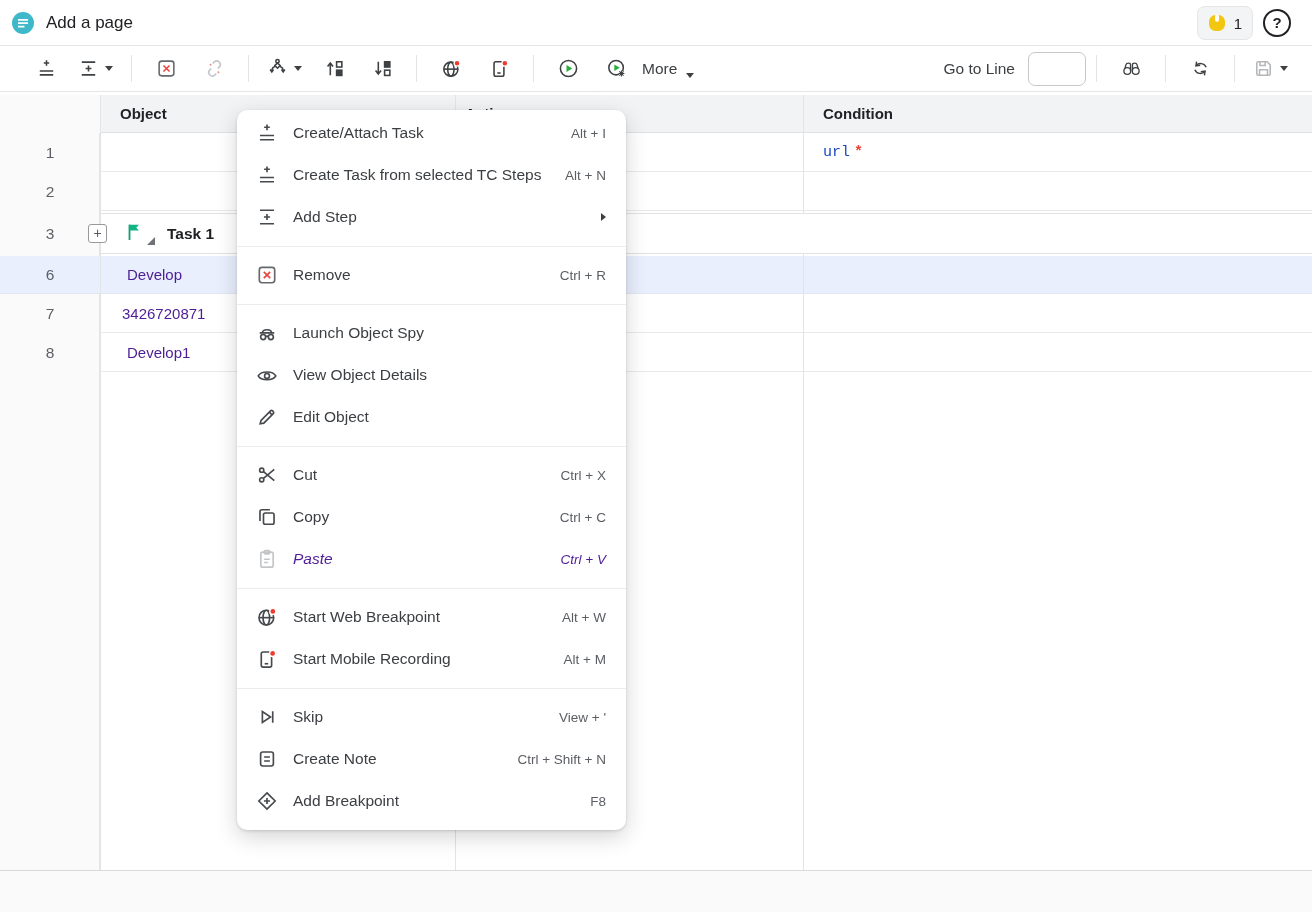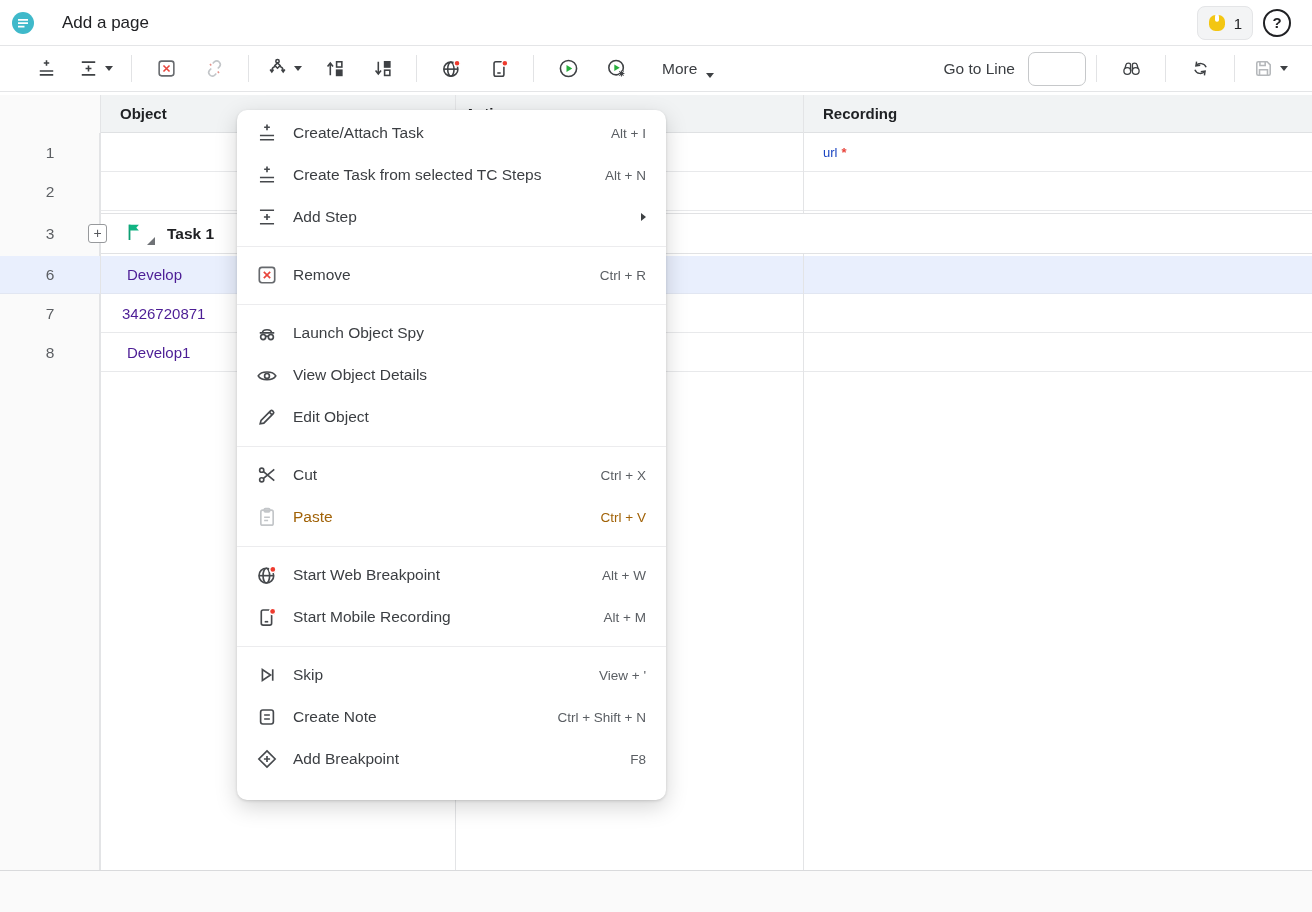--- a/index.html
+++ b/index.html
@@ -2,88 +2,88 @@
 <html><head>
 <meta charset="utf-8">
 <style>
   * { margin:0; padding:0; box-sizing:border-box; }
   body { font-family:"Liberation Sans","DejaVu Sans",sans-serif; background:#fff; }
   #app { position:relative; width:1312px; height:912px; background:#fff; overflow:hidden; }
 
   
   .topbar { position:absolute; left:0; top:0; width:100%; height:46px; background:#fff; border-bottom:1px solid #e4e5e7; z-index:5; }
   .doc-icon { position:absolute; left:12px; top:12px; width:22px; height:22px; }
-  .page-title { position:absolute; left:46px; top:0; line-height:45px; font-size:17px; color:#202124;margin-left:16px; }
+  .page-title { position:absolute; left:46px; top:0; line-height:45px; font-size:17px; color:#202124; }
   .badge { position:absolute; right:59px; top:6px; height:34px; border-radius:8px; background:#f3f4f5; border:1px solid #e4e5e7; display:flex; align-items:center; padding:0 10px; gap:8px; cursor:pointer; }
   .badge .ic { width:18px; height:18px; display:block; }
   .badge-count { font-size:15px; color:#202124; }
   .help-btn { position:absolute; right:21px; top:9px; width:28px; height:28px; border-radius:50%; border:2px solid #202124; background:#fff; text-align:center; line-height:24px; font-size:15px; font-weight:700; color:#202124; cursor:pointer; }
 
   
   .toolbar { position:absolute; left:0; top:46px; width:100%; height:46px; background:#fff; border-bottom:1px solid #e4e5e7; display:flex; align-items:center; padding:0 16px 0 22px; z-index:5; }
   .tb-left, .tb-right { display:flex; align-items:center; }
   .tb-right { margin-left:auto; }
   .tb-btn { width:36px; height:36px; border:none; background:transparent; display:flex; align-items:center; justify-content:center; color:#3e4144; cursor:pointer; margin:0 6px; flex:none; }
   .tb-btn.with-caret { width:auto; gap:6px; padding:0 2px; }
   .tb-btn svg { width:21px; height:21px; display:block; }
   .tb-sep { width:1px; height:27px; background:#e2e3e5; margin:0 10px; flex:none; }
   .caret { width:0; height:0; border-left:4.5px solid transparent; border-right:4.5px solid transparent; border-top:5.5px solid #3e4144; display:inline-block; }
-  .more-btn { display:flex; align-items:flex-end; gap:9px; border:none; background:transparent; font-size:15.5px; color:#3b3e42; margin-left:22px; cursor:pointer; font-family:inherit; }
+  .more-btn { display:flex; align-items:flex-end; gap:9px; border:none; background:transparent; font-size:15.5px; color:#3b3e42; margin-left:2px; cursor:pointer; font-family:inherit; }
   .goto-label { font-size:15.5px; color:#3b3e42; margin-right:13px; }
   .goto-input { width:58px; height:34px; border:1px solid #c6c8ca; border-radius:7px; outline:none; font-size:15px; padding:0 8px; color:#202124; }
   .ic { display:inline-block; line-height:0; }
   .ic svg { display:block; }
 
   
   .numcol { position:absolute; left:0; top:95px; width:100px; height:775px; background:#fafafa; }
   .hdr-corner { position:absolute; left:0; top:95px; width:100px; height:38px; background:#fafafa; }
   .hdr-strip { position:absolute; left:100px; top:95px; width:1212px; height:38px; background:#f1f3f4; border-bottom:1px solid #dfe1e3; }
   .hdr-label { position:absolute; top:95px; height:48px; line-height:38px; font-size:15px; font-weight:600; color:#1f2124; }
   .trow { position:absolute; background:#fff; }
   .row-b { border-bottom:1px solid #e8e9eb; }
   .task-row { position:absolute; left:100px; top:213px; width:1212px; height:41px; background:#fff; border-top:1px solid #e1e2e4; border-bottom:1px solid #e1e2e4; }
   .sel-row { position:absolute; left:0; top:256px; width:1312px; height:38px; background:#e9effd; border-bottom:1px solid #e1e6f2; }
   .vline { position:absolute; width:1px; background:#e3e4e6; }
   .rownum { position:absolute; left:0; width:100px; text-align:center; font-size:15.5px; color:#5c5f63; }
   .cell-link { position:absolute; font-size:15px; color:#4c1d95; cursor:pointer; white-space:nowrap; }
-  .param-cell { position:absolute; left:823px; top:133px; height:32px; line-height:39px; font-size:13px; white-space:nowrap; }
+  .param-cell { position:absolute; left:823px; top:133px; height:32px; line-height:39px; font-size:15px; white-space:nowrap;font-family:Liberation Mono, monospace; }
   .param-name { color:#1c46c2; font-weight:500; cursor:pointer; }
   .param-req { color:#e8453c; font-weight:600; margin-left:4px; }
   .expand-box { position:absolute; left:88px; top:224px; width:19px; height:19px; border:1px solid #97999c; border-radius:3px; background:#fff; text-align:center; line-height:16px; font-size:14px; color:#55585c; cursor:pointer; }
   .task-flag { position:absolute; left:124px; top:221px; width:22px; height:22px; }
   .task-caret { position:absolute; left:147px; top:237px; width:0; height:0; border-bottom:8px solid #6f7276; border-left:8px solid transparent; }
   .task-label { position:absolute; left:167px; top:213px; height:41px; line-height:41px; font-size:15.5px; font-weight:700; color:#202124; }
 
   .footer { position:absolute; left:0; top:870px; width:1312px; height:42px; background:#fafafa; border-top:1px solid #d9dadc; }
 
   
-  .ctx-menu { position:absolute; left:237px; top:110px; width:429px; background:#fff; border-radius:10px; box-shadow:0 1px 3px rgba(0,0,0,.14), 0 7px 22px rgba(0,0,0,.17); padding:2px 0 20px 0; z-index:20; }
+  .ctx-menu { position:absolute; left:237px; top:110px; width:389px; background:#fff; border-radius:10px; box-shadow:0 1px 3px rgba(0,0,0,.14), 0 7px 22px rgba(0,0,0,.17); padding:2px 0 8px 0; z-index:20; }
   .mi { height:42px; display:flex; align-items:center; padding:0 20px 0 19px; cursor:pointer; }
   .mi .ic { width:22px; height:22px; margin-right:15px; color:#46494d; flex:none; }
   .mi .ic svg { width:22px; height:22px; }
   .mi .lbl { font-size:15.5px; color:#3b3e42; white-space:nowrap; }
   .mi .sc { margin-left:auto; font-size:13.5px; color:#5a5e63; white-space:nowrap; }
   .mi .subarrow { margin-left:auto; width:0; height:0; border-top:4.5px solid transparent; border-bottom:4.5px solid transparent; border-left:5.5px solid #3e4144; }
   .mi.disabled { cursor:default; }
-  .mi.disabled .lbl, .mi.disabled .sc { color:#a16207; }
+  .mi.disabled .lbl, .mi.disabled .sc { color:#4c1d95;font-style:italic; }
   .mi.disabled .ic { color:#c3c6c9; }
   .msep { border-top:1px solid #ececee; margin:7.5px 0; }
   .tb-btn.disabled { color:#b5b8bb; cursor:default; }
 </style>
 </head>
 <body>
 
 <div id="app">
 
   <div class="numcol" style="border-right:1px solid #e3e4e6;"></div>
   <div class="hdr-corner"></div>
   <div class="hdr-strip"></div>
   <span class="hdr-label" style="left:120px;">Object</span>
   <span class="hdr-label" style="left:465px;">Action</span>
-  <span class="hdr-label" style="left:823px;">Recording</span>
+  <span class="hdr-label" style="left:823px;">Condition</span>
 
   <div class="trow row-b" style="left:100px; top:133px; width:1212px; height:39px;"></div>
   <div class="trow row-b" style="left:100px; top:172px; width:1212px; height:39px;"></div>
   <div class="task-row"></div>
   <div class="sel-row"></div>
   <div class="trow row-b" style="left:100px; top:294px; width:1212px; height:39px;"></div>
   <div class="trow row-b" style="left:100px; top:333px; width:1212px; height:39px;"></div>
 
   <div class="vline" style="left:100px; top:95px; height:775px;"></div>
   <div class="vline" style="left:455px; top:95px; height:118px;"></div>
@@ -356,20 +356,30 @@
         <span class="ic">
           <svg viewBox="0 0 20 20" fill="none" stroke="currentColor" stroke-width="1.5">
             <circle cx="5.2" cy="5.6" r="1.9"></circle>
             <circle cx="5.2" cy="14.4" r="1.9"></circle>
             <path d="M6.8 6.9l9.8 8.3M6.8 13.1l9.8-8.3"></path>
           </svg>
         </span>
         <span class="lbl">Cut</span>
         <span class="sc">Ctrl + X</span>
       </div>
+      <div class="mi">
+        <span class="ic">
+          <svg viewBox="0 0 20 20" fill="none" stroke="currentColor" stroke-width="1.5">
+            <rect x="6.8" y="6.4" width="9.6" height="10.2" rx="1.6"></rect>
+            <path d="M3.6 13.6V5.2c0-1 .8-1.8 1.8-1.8h7.2"></path>
+          </svg>
+        </span>
+        <span class="lbl">Copy</span>
+        <span class="sc">Ctrl + C</span>
+      </div>
       <div class="mi disabled">
         <span class="ic">
           <svg viewBox="0 0 20 20" fill="none" stroke="currentColor" stroke-width="1.5">
             <rect x="4.4" y="3.8" width="11.2" height="13.6" rx="1.6"></rect>
             <rect x="7.5" y="2.4" width="5" height="3" rx="1"></rect>
             <path d="M7.4 10.2h5.2M7.4 13.2h3.6"></path>
           </svg>
         </span>
         <span class="lbl">Paste</span>
         <span class="sc">Ctrl + V</span>

